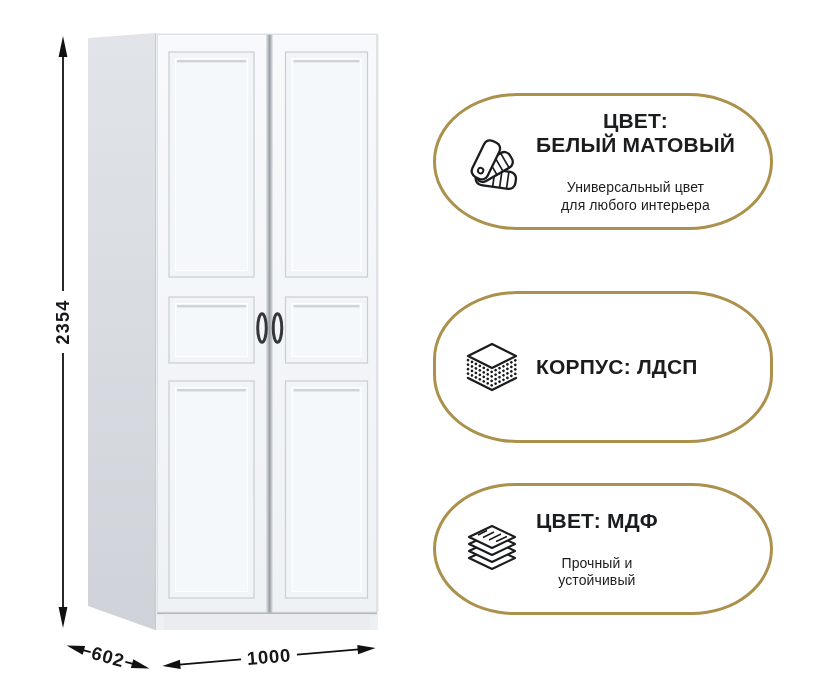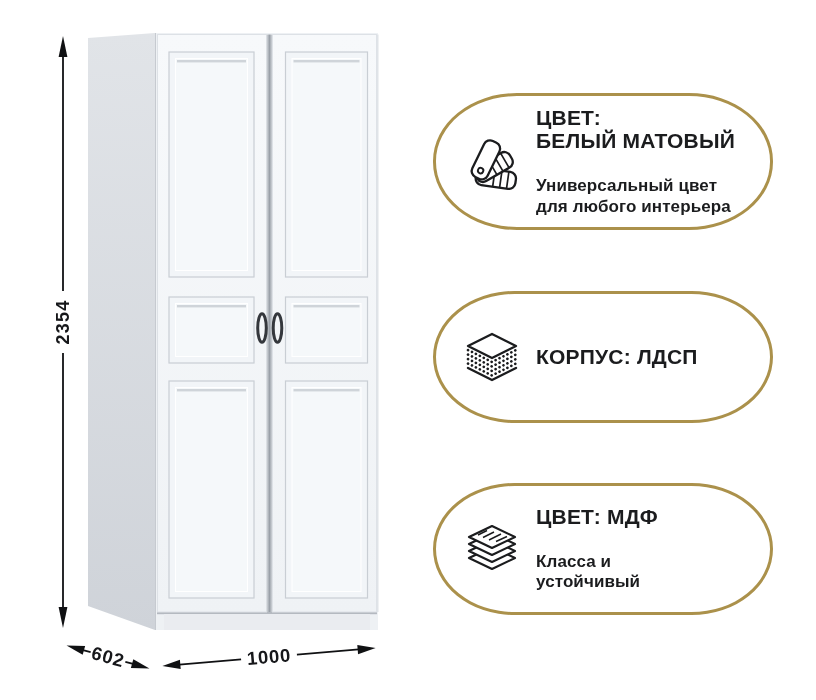--- a/index.html
+++ b/index.html
@@ -14,31 +14,31 @@
   
   .badge{
     position:absolute;left:433px;width:340px;box-sizing:border-box;
     border:3.5px solid var(--accent);
     border-radius:84px / 68px;
     background:#ffffff;
     display:flex;align-items:center;
     padding:0 22px 0 28px;gap:16px;
   }
   .badge-1{top:93px;height:137px;}
-  .badge-2{top:291px;height:132px;}
+  .badge-2{top:291px;height:152px;}
   .badge-3{top:483px;height:132px;}
   .badge-icon{width:56px;height:56px;flex:0 0 auto;}
   .badge-icon svg{display:block;width:56px;height:56px;}
-  .badge-textblock{display:flex;flex-direction:column;}
+  .badge-textblock{display:flex;flex-direction:column;text-align:center;}
   .badge-title{
     font-weight:bold;font-size:21px;line-height:1.12;color:var(--text);
     white-space:pre-line;letter-spacing:.2px;
   }
   .badge-desc{
-    font-weight:bold;font-size:17px;line-height:1.22;color:var(--text);
+    font-weight:normal;font-size:14px;line-height:1.22;color:var(--text);
     white-space:pre-line;margin-top:23px;letter-spacing:.1px;
   }
 
   
   .dim-text{
     font-family:"Liberation Sans", sans-serif;
     font-weight:bold;fill:#16171A;
   }
 </style>
 </head>
@@ -196,18 +196,18 @@
       <svg viewBox="0 0 56 56" fill="none" stroke="#1b1c1e" stroke-width="2.2" stroke-linejoin="round">
         <path d="M28,26 L51,37 L28,48 L5,37 Z" fill="#ffffff"></path>
         <path d="M28,19 L51,30 L28,41 L5,30 Z" fill="#ffffff"></path>
         <path d="M28,12 L51,23 L28,34 L5,23 Z" fill="#ffffff"></path>
         <path d="M28,5 L51,16 L28,27 L5,16 Z" fill="#ffffff"></path>
         <path d="M14,14 L23,9.5 M19,16.5 L30,11 M25,19 L37,13 M32,20.5 L43,15.5" stroke-width="1.5"></path>
       </svg>
     </div>
     <div class="badge-textblock">
       <div class="badge-title">ЦВЕТ: МДФ</div>
-      <div class="badge-desc">Класса и
+      <div class="badge-desc">Прочный и
 устойчивый</div>
     </div>
   </div>
 
 </div>
 
 </body></html>

